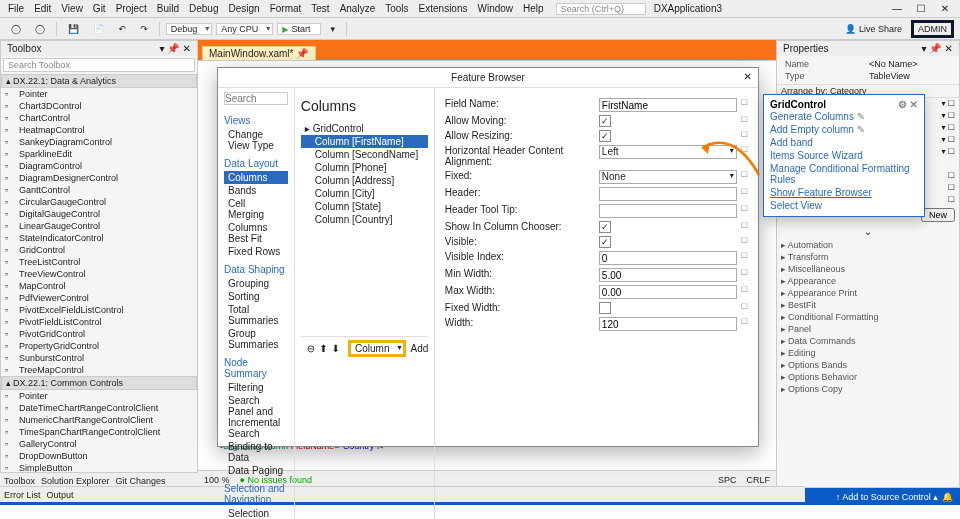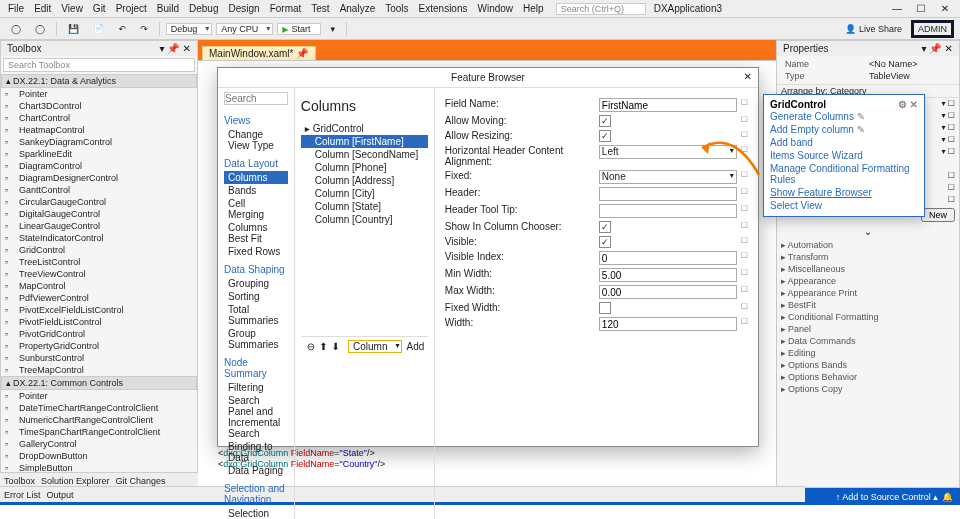--- a/index.html
+++ b/index.html
@@ -57,21 +57,21 @@
   .mm-item { font-size: 10px; padding: 1px 4px; }
   .mm-item.sel { background: #2a6bbf; color: #fff; }
   .modal-right { flex: 1; padding: 10px 10px; overflow: auto; }
   .fr { display: flex; align-items: flex-start; margin-bottom: 3px; font-size: 10px; gap: 4px; }
   .fr .lbl { width: 150px; }
   .fr input[type=text] { flex: 1; border: 1px solid #aaa; font-size: 10px; padding: 0 2px; height: 14px; }
   .fr .dd { flex: 1; border: 1px solid #aaa; font-size: 10px; padding: 0 14px 0 2px; height: 14px; position: relative; }
   .fr .dd::after { content: "▾"; position: absolute; right: 2px; font-size: 8px; }
   .fr .cb { width: 12px; height: 12px; border: 1px solid #888; display: inline-flex; align-items: center; justify-content: center; font-size: 9px; }
   .mid-foot { border-top: 1px solid #ddd; padding: 3px 6px; display: flex; align-items: center; gap: 4px; font-size: 10px; }
-  .mid-foot .dd { border: 1px solid #eab308; padding: 0 14px 0 4px; position: relative; }
+  .mid-foot .dd { border: 3px solid #eab308; padding: 0 14px 0 4px; position: relative; }
   .mid-foot .dd::after { content: "▾"; position: absolute; right: 2px; font-size: 8px; }
   .smart-tag { position: absolute; left: 763px; top: 94px; width: 162px; background: #fff; border: 1px solid #2a6bbf; box-shadow: 0 4px 12px rgba(0,0,0,0.25); z-index: 20; padding: 4px 6px; }
   .st-title { font-size: 10px; font-weight: bold; color: #000; display: flex; justify-content: space-between; }
   .st-link { display: block; color: #2a6bbf; font-size: 10px; padding: 1px 0; }
   .st-link.u { text-decoration: underline; }
   .arrow { position: absolute; left: 694px; top: 120px; width: 70px; height: 60px; z-index: 15; pointer-events: none; }
   .tb-sep { width: 1px; height: 14px; background: #ccc; margin: 0 2px; }
 </style>
 </head>
 <body>
@@ -172,20 +172,27 @@
     </div>
     <div class="canvas">
       <div class="code" id="code-block">
           <div>&lt;<span class="tag">dxg:GridColumn</span> <span class="attr">FieldName</span>=<span class="val">"Phone"</span>/&gt;</div>
           <div>&lt;<span class="tag">dxg:GridColumn</span> <span class="attr">FieldName</span>=<span class="val">"Address"</span>/&gt;</div>
           <div>&lt;<span class="tag">dxg:GridColumn</span> <span class="attr">FieldName</span>=<span class="val">"City"</span>/&gt;</div>
           <div>&lt;<span class="tag">dxg:GridColumn</span> <span class="attr">FieldName</span>=<span class="val">"State"</span>/&gt;</div>
           <div>&lt;<span class="tag">dxg:GridColumn</span> <span class="attr">FieldName</span>=<span class="val">"Country"</span>/&gt;</div>
         </div>
     </div>
+    <div class="statusstrip">
+      <span>100 %</span>
+      <span style="color:#0a0">● <span>No issues found</span></span>
+      <span style="flex:1"></span>
+      <span>SPC</span>
+      <span>CRLF</span>
+    </div>
   </div>
 
   <div class="panel props">
     <div class="panel-title">
         <span>Properties</span>
         <span>▾ 📌 ✕</span>
       </div>
     <div class="prop-head">
       <div class="prop-row">
           <span class="k">Name</span>

